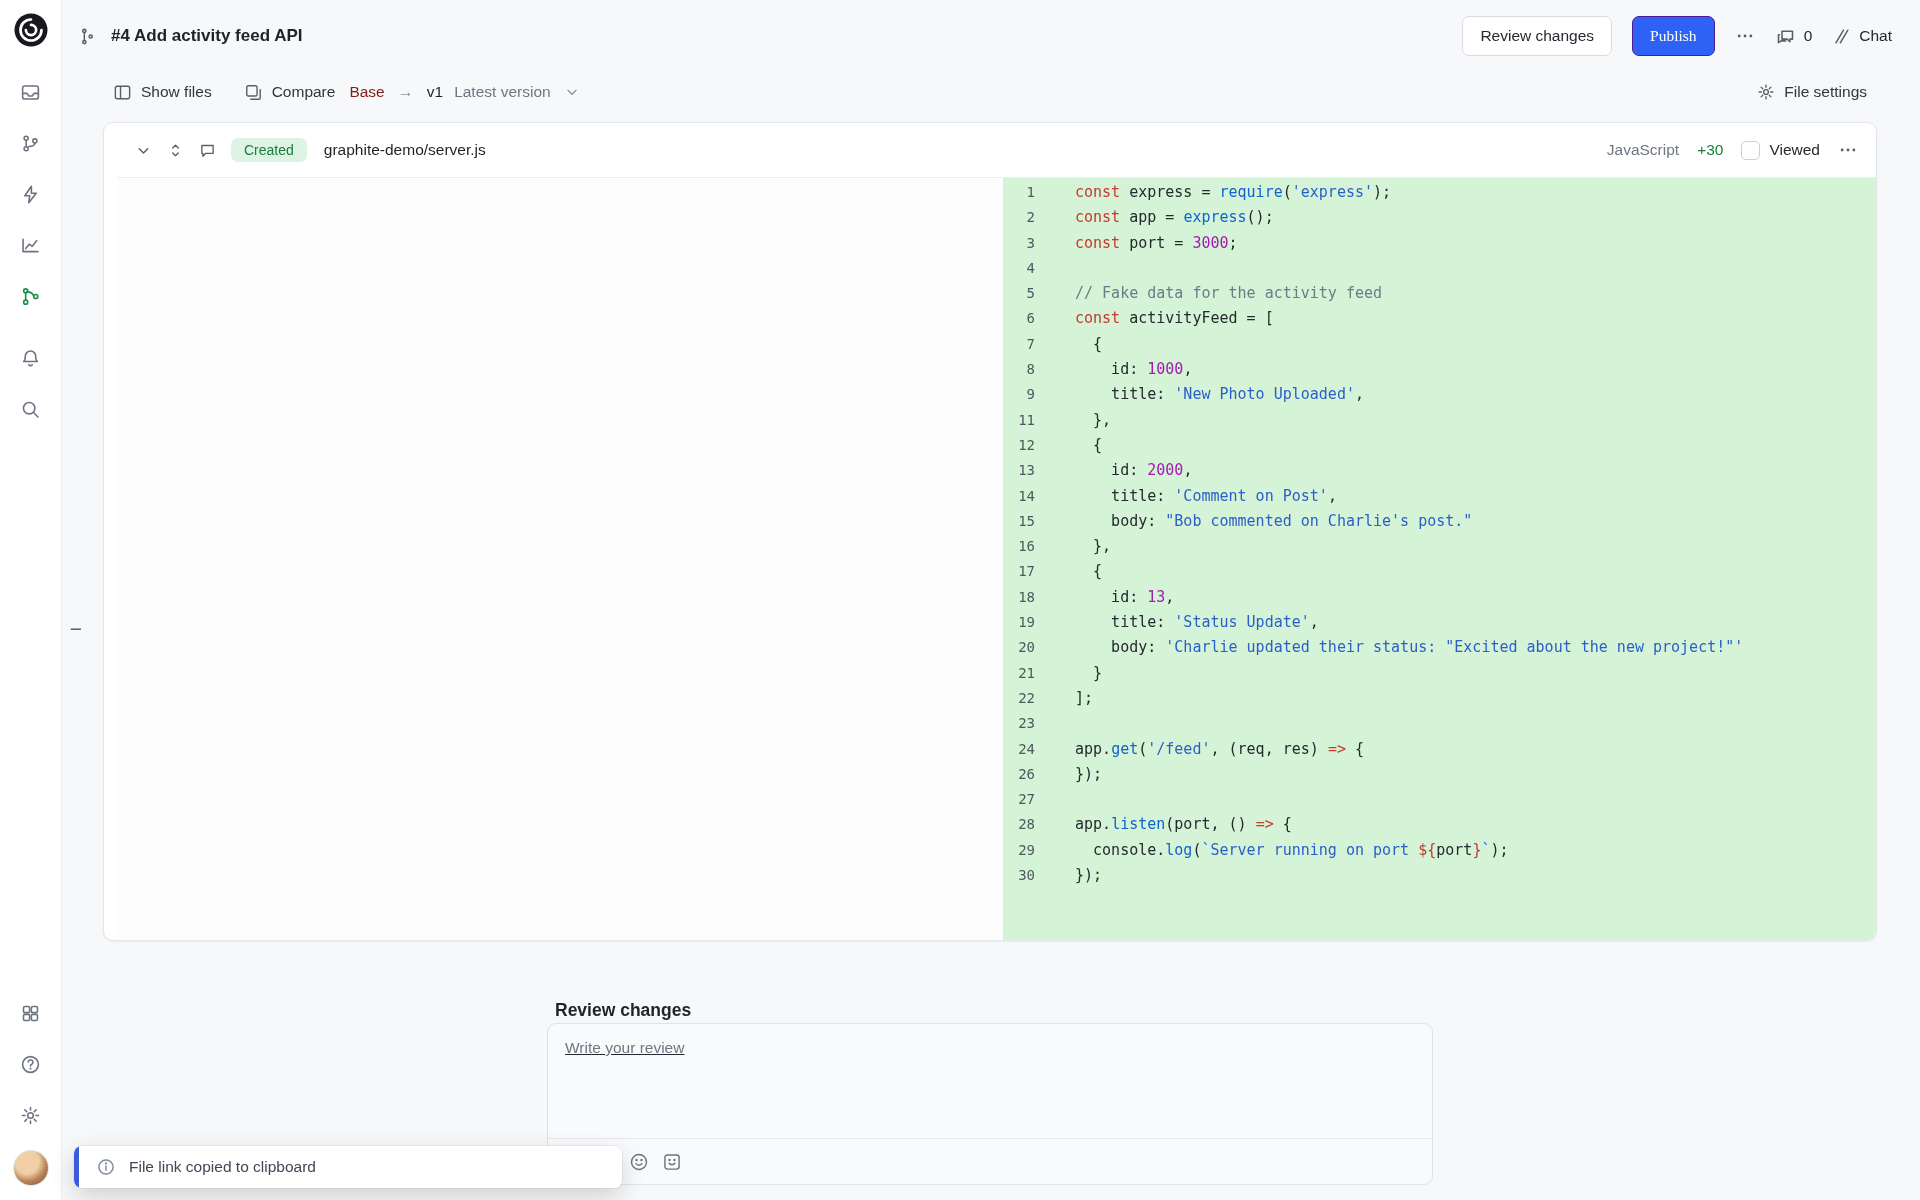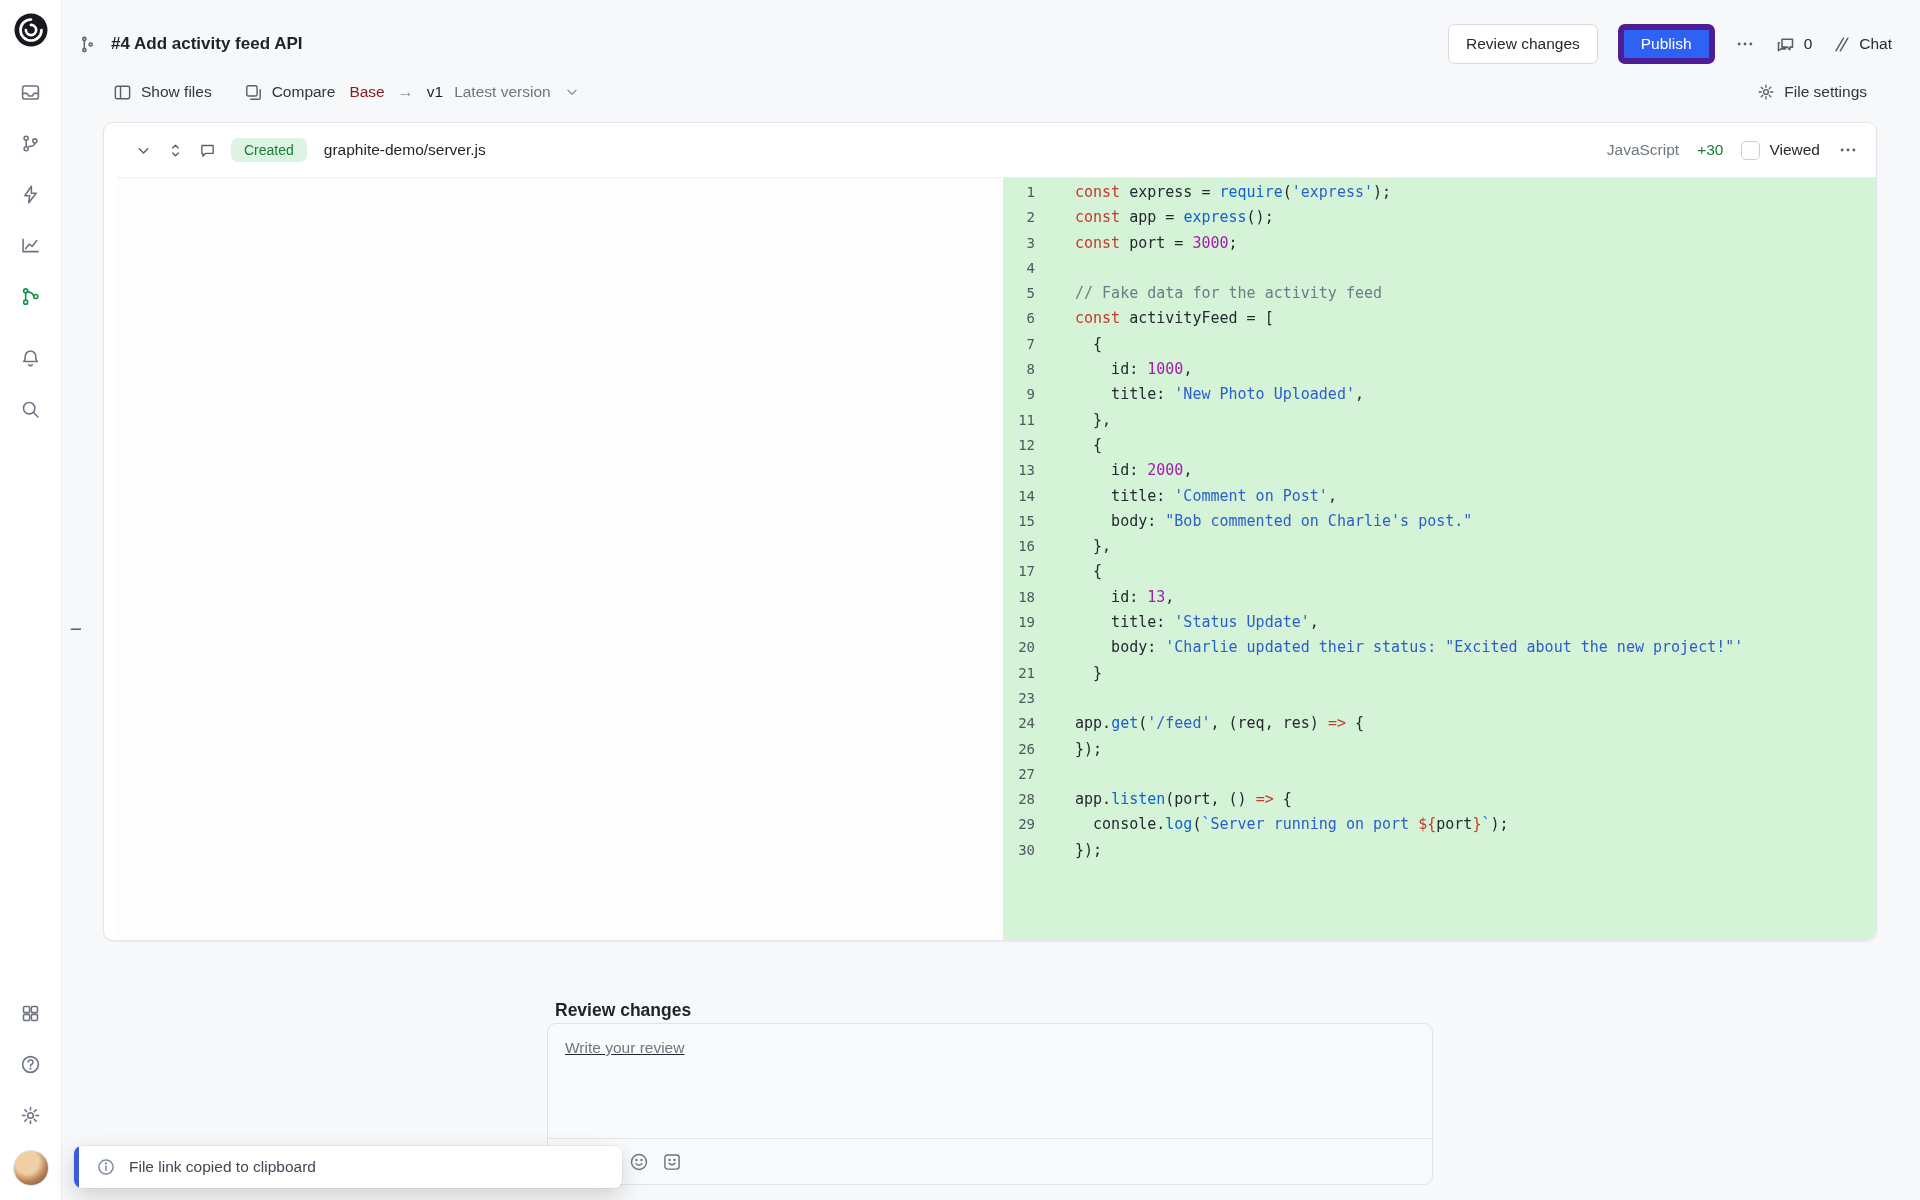--- a/index.html
+++ b/index.html
@@ -32,29 +32,29 @@
   .rail-spacer { margin-top:auto; }
   .avatar {
     width:36px; height:36px; border-radius:50%; flex:none; margin-top:4px;
     background: radial-gradient(circle at 38% 32%, #f0cfa4 0 38%, #b9835a 62%, #6e4a30 100%);
     border:1px solid #e2e5e9;
   }
   svg { display:block; }
 
   
   .header {
-    position:absolute; left:62px; top:12px; right:0; height:64px;
+    position:absolute; left:62px; top:4px; right:0; height:64px;
     display:flex; align-items:center; padding:0 28px 0 16px; gap:10px;
   }
   .pr-title { font-size:17px; font-weight:700; color:#1f2328; margin-left:4px; }
   .header-right { margin-left:auto; display:flex; align-items:center; gap:20px; }
   .btn { height:40px; border-radius:7px; font-family:inherit; font-size:15.5px; font-weight:500;
          display:inline-flex; align-items:center; padding:0 17px; cursor:pointer; }
   .btn-outline { background:#fff; border:1px solid #d6dbe1; color:#24292f; }
-  .btn-primary { background:#2e62f4; border:6px solid #4c1d95; color:#fff; }
+  .btn-primary { background:#2e62f4; border:1px solid #4c1d95; color:#fff;font-family:Liberation Serif, serif; }
   .icon-btn { color:#57606a; display:flex; align-items:center; gap:8px; cursor:pointer;
               background:none; border:none; font-family:inherit; font-size:15.5px; }
   .count-label, .chat-label { font-size:15.5px; color:#24292f; }
 
   
   .toolbar {
     position:absolute; left:103px; right:43px; top:72px; height:40px;
     display:flex; align-items:center; gap:8px;
   }
   .ghost-btn {
@@ -448,20 +448,24 @@
           </div>
           <div class="code-row">
             <span class="ln">20</span>
             <span class="code"><span class="tok-p">    body: </span><span class="tok-s">'Charlie updated their status: "Excited about the new project!"'</span></span>
           </div>
           <div class="code-row">
             <span class="ln">21</span>
             <span class="code"><span class="tok-p">  }</span></span>
           </div>
           <div class="code-row">
+            <span class="ln">22</span>
+            <span class="code"><span class="tok-p">];</span></span>
+          </div>
+          <div class="code-row">
             <span class="ln">23</span>
             <span class="code"></span>
           </div>
           <div class="code-row">
             <span class="ln">24</span>
             <span class="code"><span class="tok-p">app.</span><span class="tok-f">get</span><span class="tok-p">(</span><span class="tok-s">'/feed'</span><span class="tok-p">, (req, res) </span><span class="tok-k">=&gt;</span><span class="tok-p"> {</span></span>
           </div>
           <div class="code-row">
             <span class="ln">26</span>
             <span class="code"><span class="tok-p">});</span></span>

